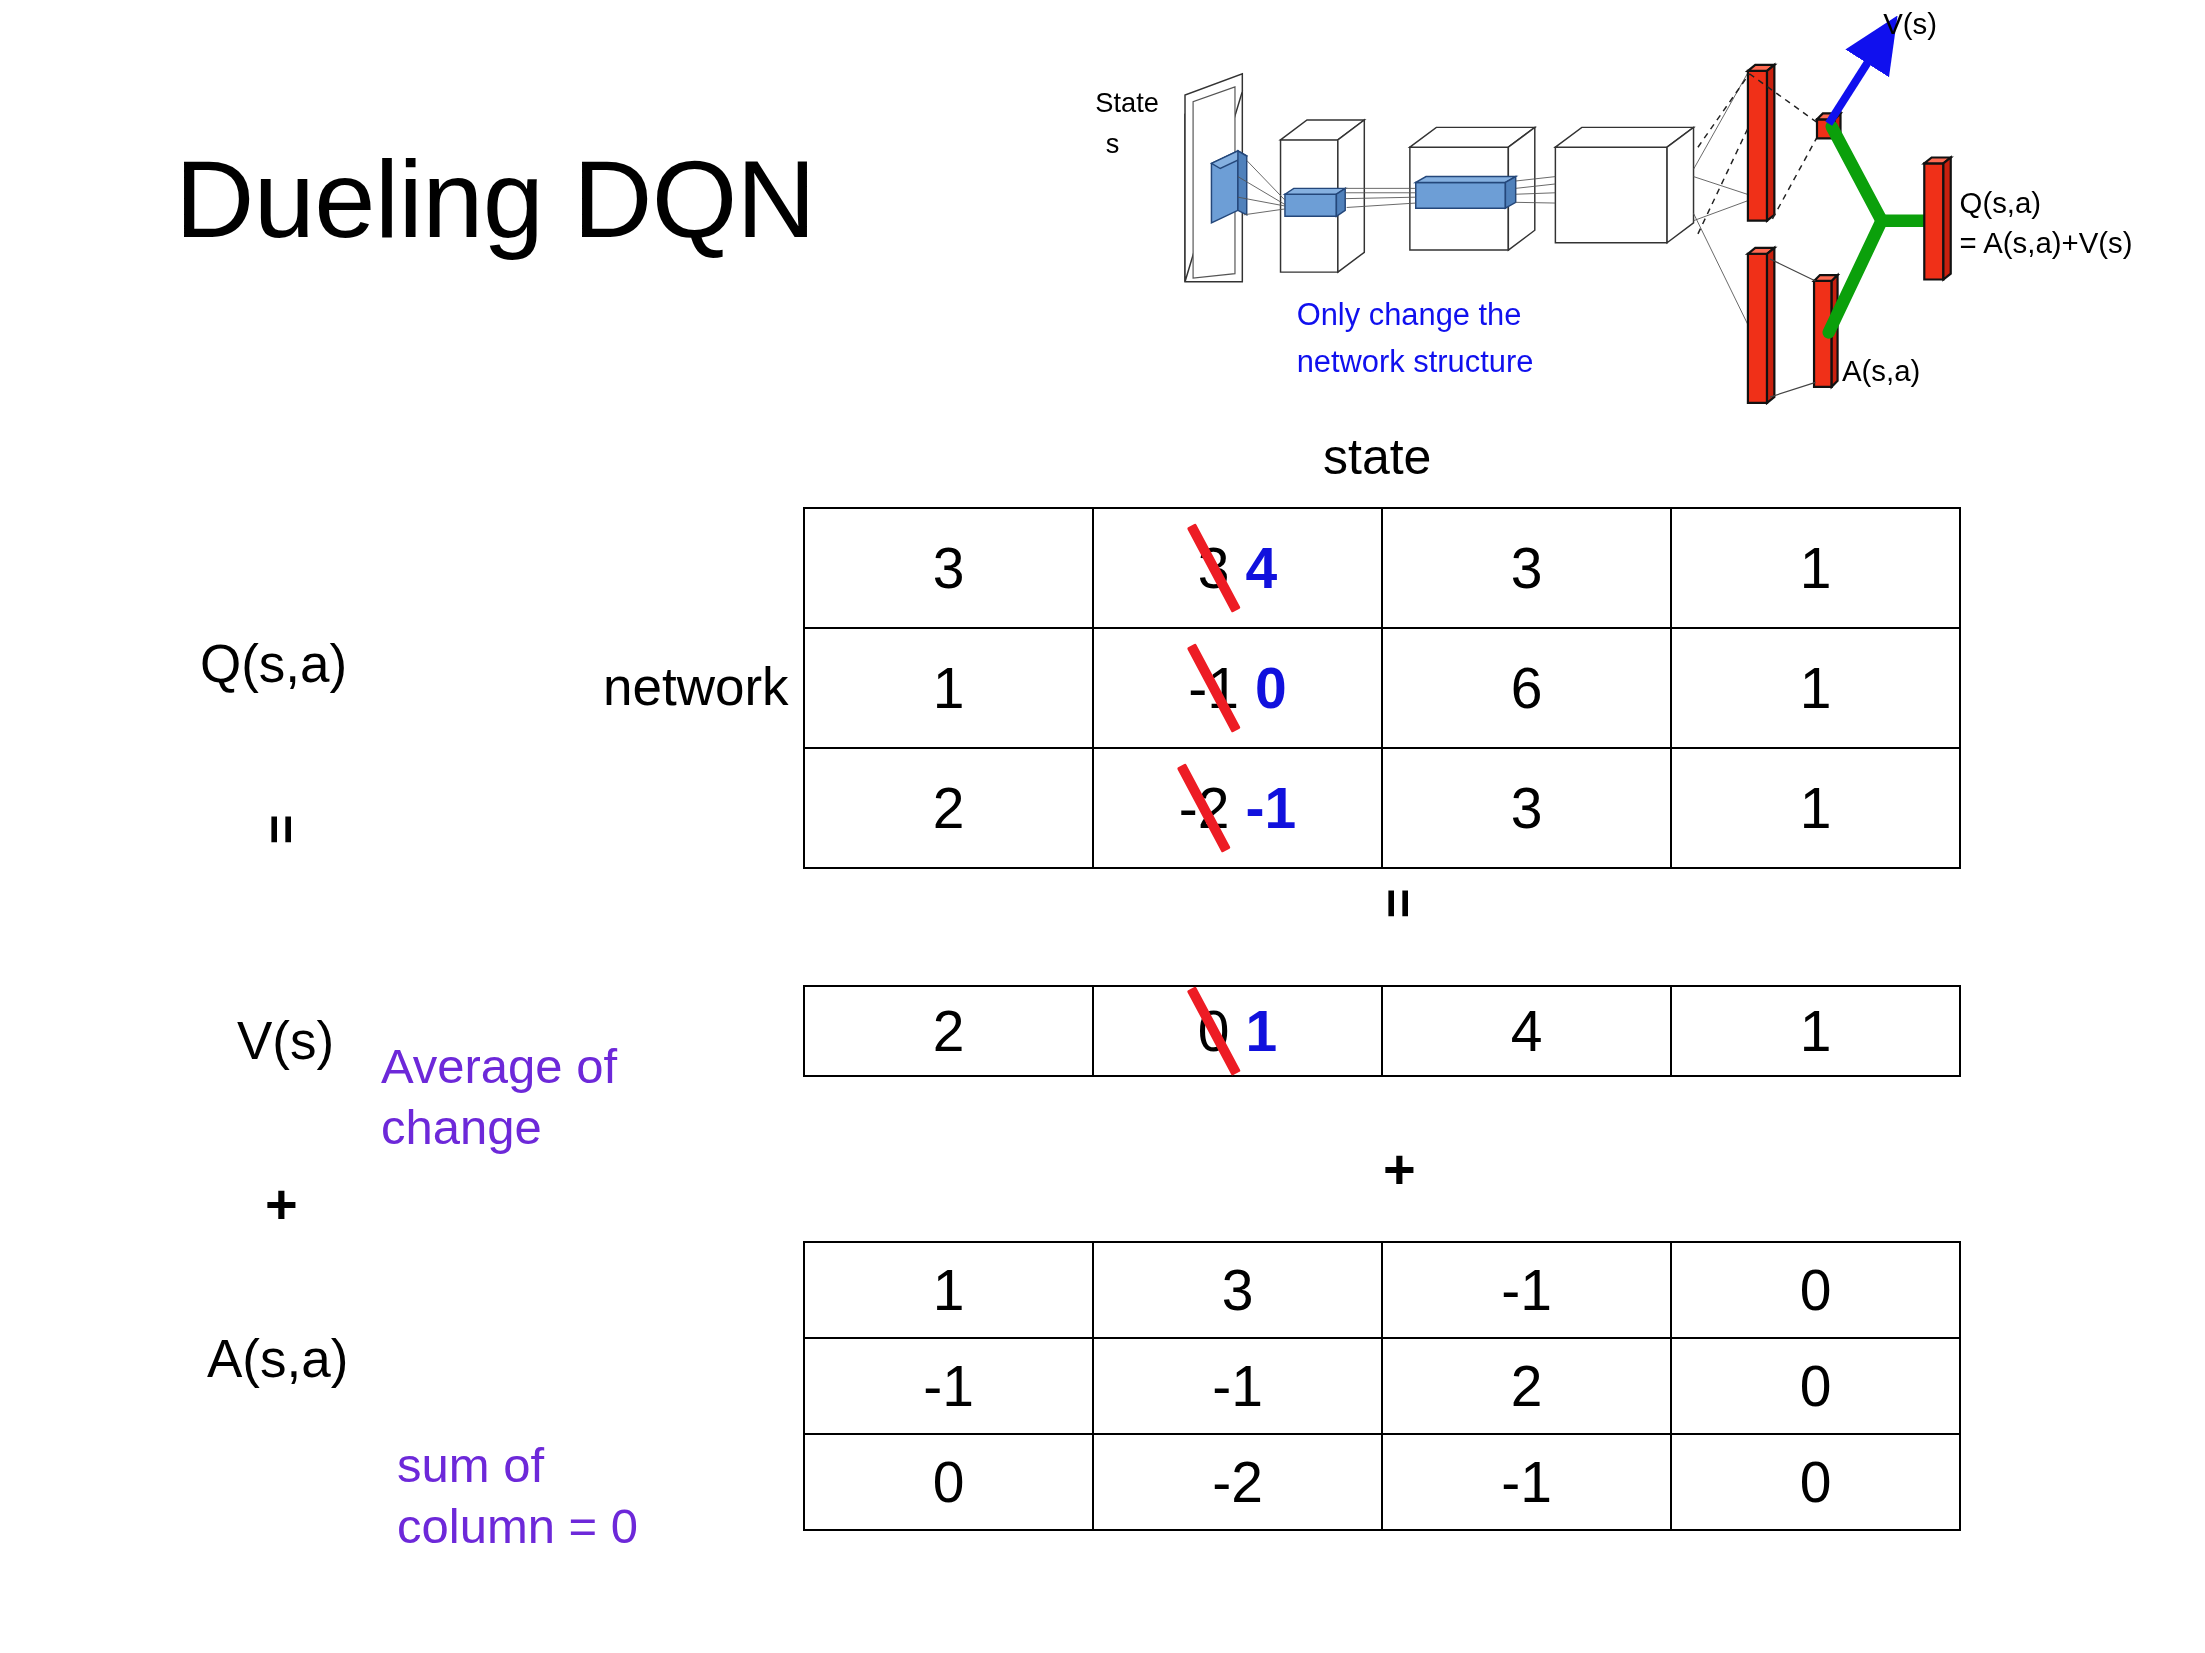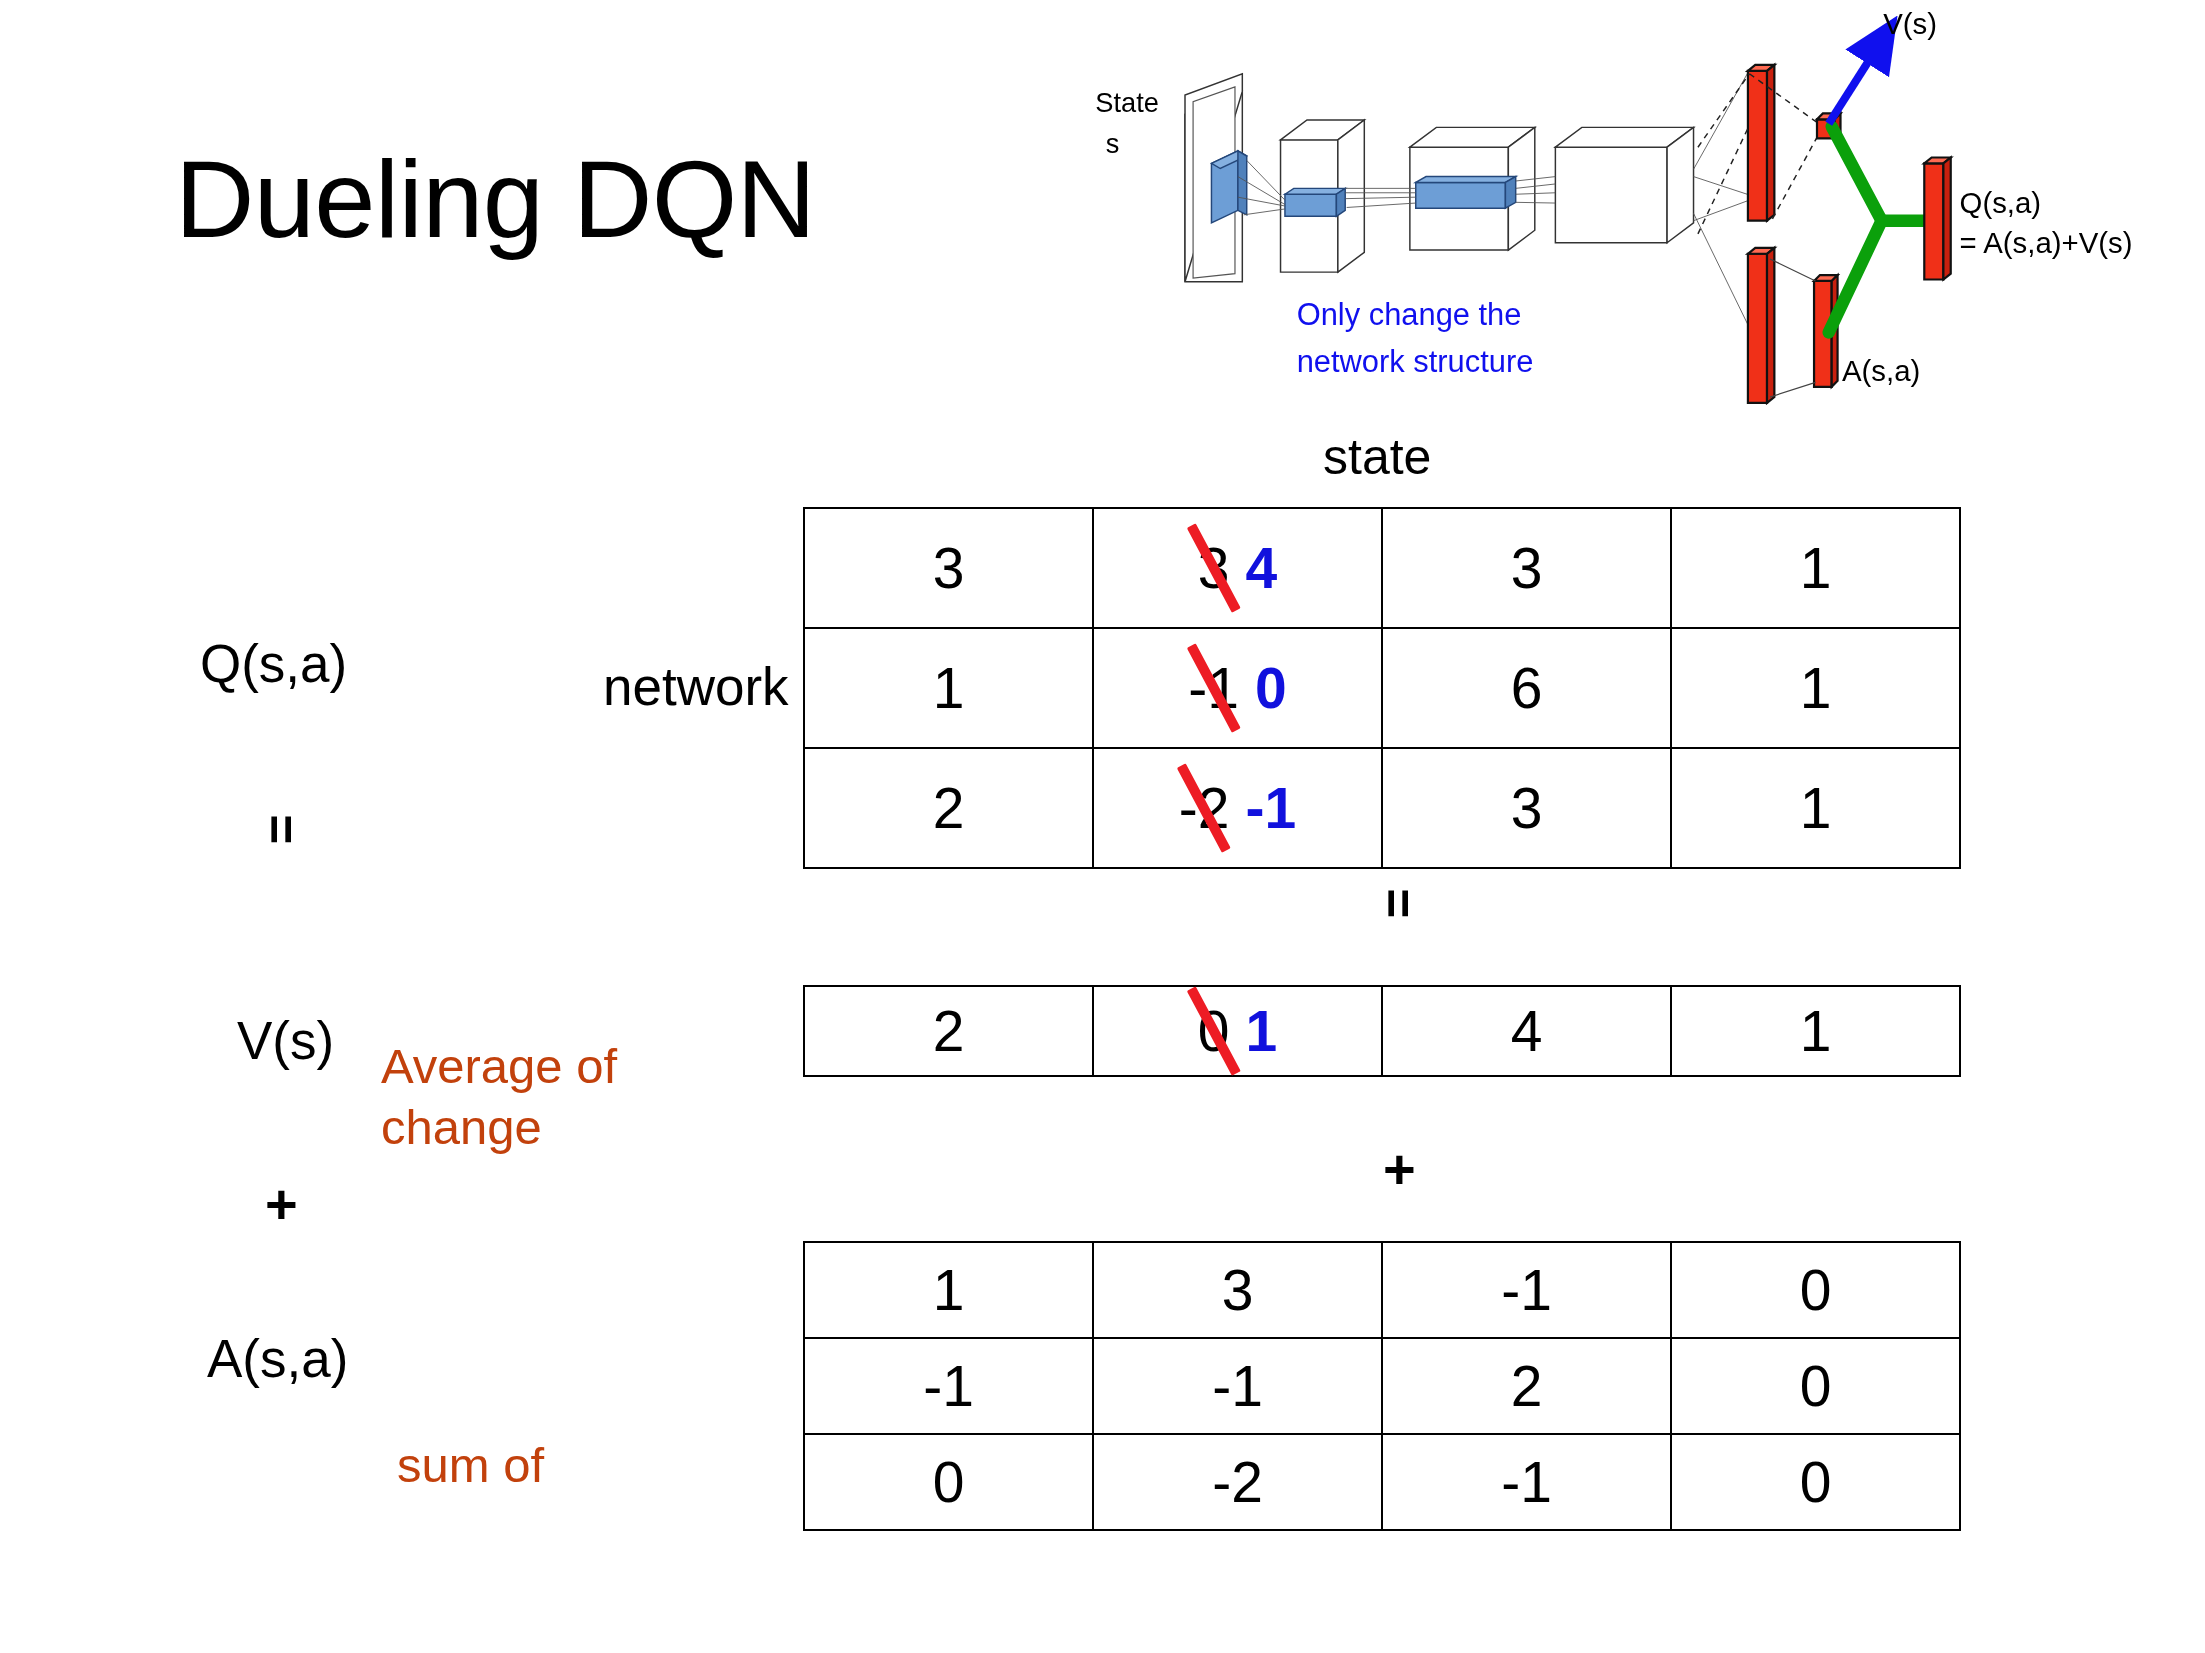--- a/index.html
+++ b/index.html
@@ -12,21 +12,21 @@
          letter-spacing:-0.7px;font-weight:400;white-space:nowrap;}
 
   
   #diagram{left:1088px;top:0px;width:1117px;height:412px;}
   #diagram svg{display:block;}
   .dg-txt{font-family:"Liberation Sans",sans-serif;fill:#000;}
   .dg-blue{fill:#1010EE;}
 
   
   .lbl{font-size:53px;line-height:1;white-space:nowrap;}
-  .lbl-blue{color:#c2410c;font-size:49px;line-height:1.25;}
+  .lbl-blue{color:#6d28d9;font-size:49px;line-height:1.25;}
   .op{font-size:56px;font-weight:700;line-height:1;}
   .op-eq{transform:rotate(90deg);display:inline-block;font-weight:700;}
 
   #lbl-q{left:200px;top:637px;}
   #lbl-action{left:603px;top:660px;}
   #lbl-state{left:1323px;top:432px;font-size:50px;}
   #op-eq1{left:266px;top:804px;font-size:51px;}
   #op-eq2{left:1383px;top:878px;font-size:51px;}
   #lbl-v{left:237px;top:1014px;}
   #lbl-avg{left:381px;top:1036px;}
@@ -163,20 +163,21 @@
   <div>Average of</div>
   <div>change</div>
 </div>
 
 <div class="abs op" id="op-plus-left">+</div>
 <div class="abs op" id="op-plus-mid">+</div>
 
 <div class="abs lbl" id="lbl-a">A(s,a)</div>
 <div class="abs lbl-blue" id="lbl-sum">
   <div>sum of</div>
+  <div>column = 0</div>
 </div>
 
 <table class="abs tbl" id="tbl-q">
     <tbody>
       <tr>
         <td>3</td>
         <td>
           <div class="cellpair">
             <span class="oldv">3<span class="strike"></span></span>
             <span class="newv">4</span>

